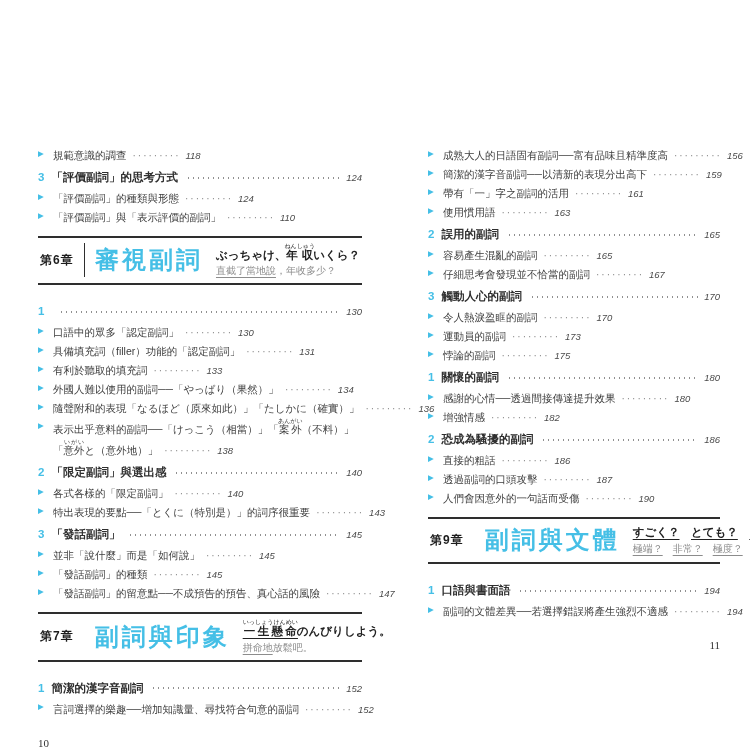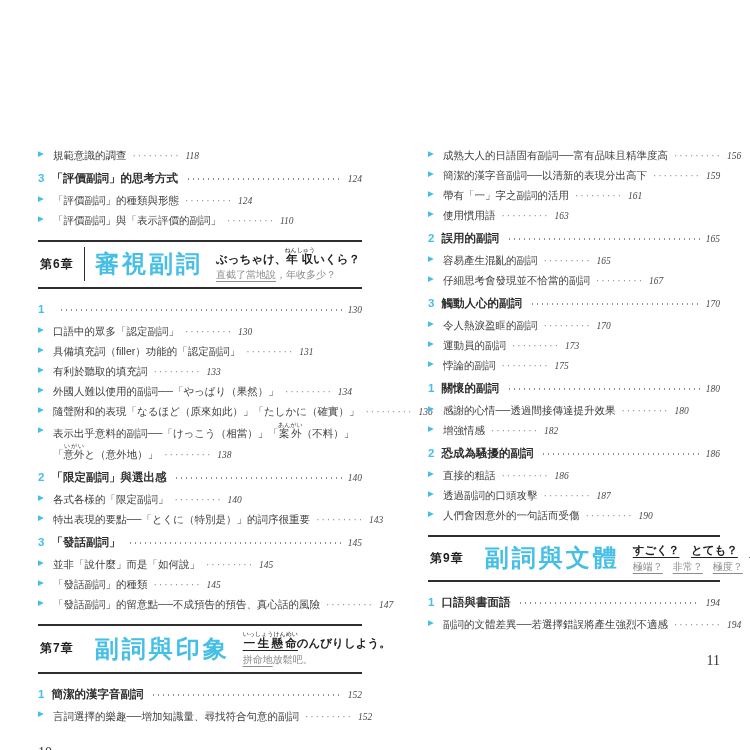--- a/index.html
+++ b/index.html
@@ -23,37 +23,37 @@
     background-image: radial-gradient(circle, #909090 0.8px, transparent 1px);
     background-size: 5px 4px; background-repeat: repeat-x; background-position: left center;
   }
 
   
   .row.sub { position: relative; padding-left: 15px; line-height: 19px; font-size: 10.5px; color: #3d3d3d; }
   .tri { position: absolute; left: 0; top: 3.5px; font-size: 7.5px; color: var(--accent); line-height: 1; }
   .subline { white-space: nowrap; }
   .dots::after { content: "·········"; color: #8a8a8a; letter-spacing: 2px; margin: 0 5px 0 6px; font-size: 10px; }
 
-  .pg { font-family: Liberation Serif, serif; font-style: italic; font-size: 9.5px; color: #4a4a4a; white-space: nowrap; }
+  .pg { font-family: Liberation Sans, sans-serif; font-style: italic; font-size: 9.5px; color: #4a4a4a; white-space: nowrap; }
 
   
   .chapter {
-    display: flex; align-items: center; margin: 9px 0 11px; padding: 5px 2px 6px;
+    display: flex; align-items: center; margin: 9px 0 17px; padding: 5px 2px 6px;
     border-top: 2px solid var(--rule); border-bottom: 2px solid var(--rule);
   }
   .ch-label { font-weight: bold; font-size: 12px; color: #1d1d1d; white-space: nowrap; letter-spacing: 1px; }
   .ch-divider { width: 2px; background: var(--rule); align-self: stretch; margin: 0 11px 0 10px; }
   .ch-title { color: var(--accent); font-weight: bold; font-size: 24px; letter-spacing: 3px; white-space: nowrap; margin-right: 13px; }
   .ch-sub { display: flex; flex-direction: column; justify-content: center; }
   .ch-ja { font-weight: bold; font-size: 11.5px; color: #222; line-height: 1.25; white-space: nowrap; }
   .ch-zh { font-size: 10px; color: #8c8c8c; line-height: 1.3; margin-top: 2px; white-space: nowrap; }
   .u { text-decoration: underline; text-underline-offset: 2.5px; text-decoration-thickness: 1px; font-family: Liberation Serif, serif; }
   ruby rt { font-size: 6px; font-weight: normal; letter-spacing: 0; }
 
-  .corner { margin-top: 18px; font-family: "Liberation Serif", serif; font-size: 14px; color: #333; }
+  .corner { margin-top: 18px; font-family: "Liberation Serif", serif; font-size: 11px; color: #333; }
   .page.right .corner { text-align: right; }
 </style>
 </head>
 <body>
 
 <div class="spread">
   <div class="page left">
     <div class="content">
         <div class="row sub">
           <span class="tri">▶</span>

